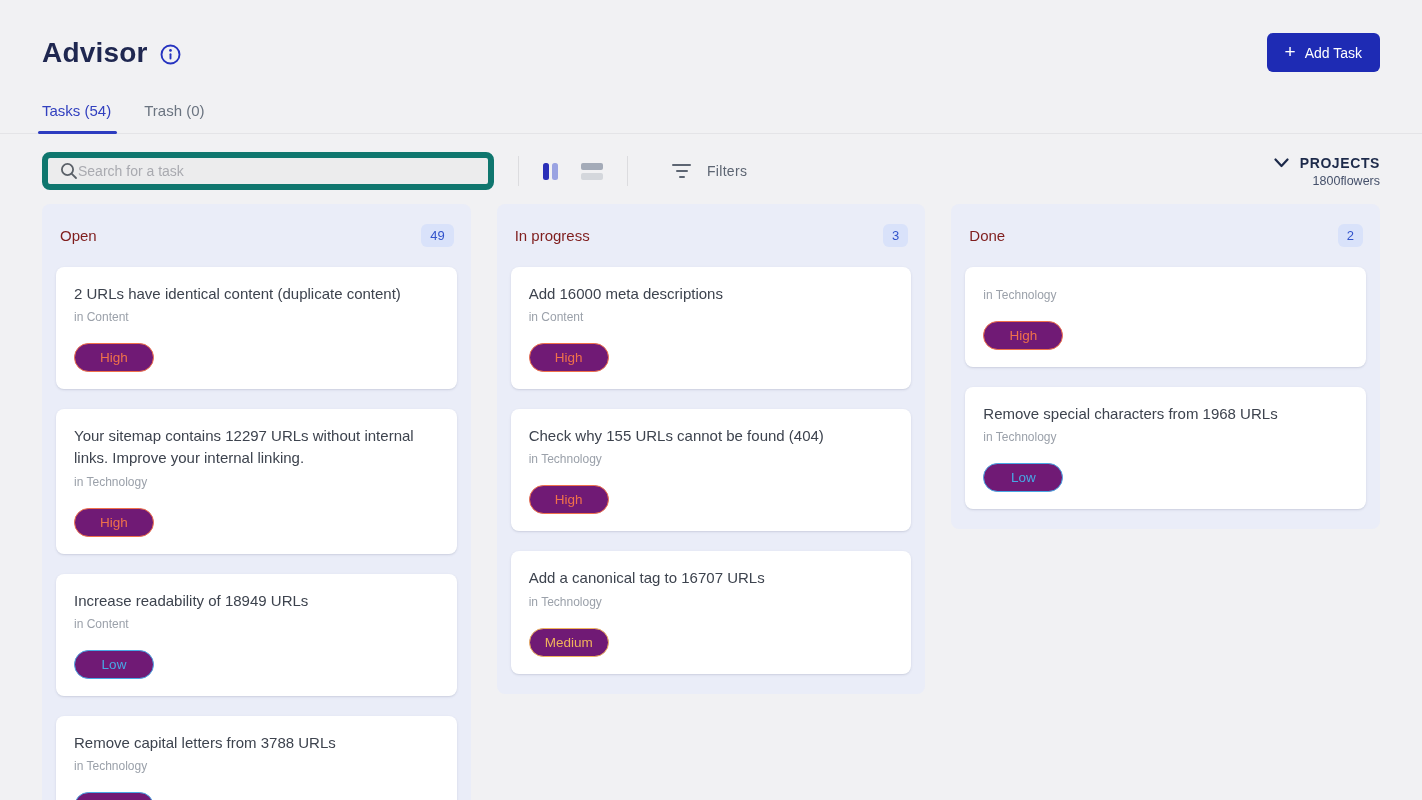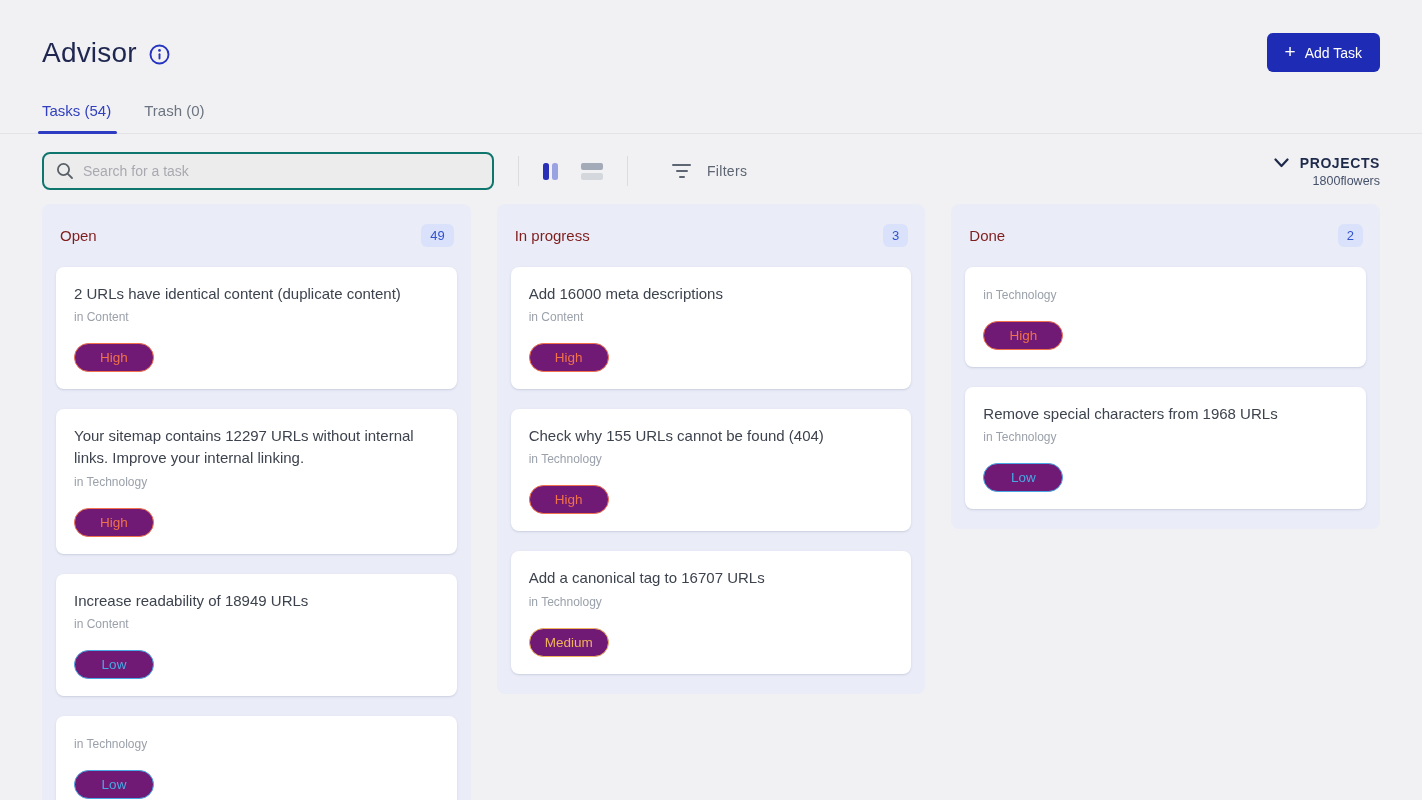--- a/index.html
+++ b/index.html
@@ -9,21 +9,21 @@
     font-family:"Liberation Sans", sans-serif;
     color:#3d434e;
   }
   
   .header {
     display:flex; align-items:center; justify-content:space-between;
     padding:33px 42px 0 42px;
   }
   .title-wrap { display:flex; align-items:center; gap:12px; }
   .page-title {
-    font-size:28px; font-weight:400; color:#1f2750; letter-spacing:0.2px;
+    font-size:28px; font-weight:700; color:#1f2750; letter-spacing:0.2px;
   }
   .info-icon { display:inline-flex; cursor:pointer; margin-top:3px; }
   .add-task-btn {
     background:#1e2bb4; color:#ffffff; border:none; border-radius:6px;
     height:39px; padding:0 18px; font-size:14px; font-weight:500;
     display:flex; align-items:center; gap:9px; cursor:pointer;
     font-family:"Liberation Sans", sans-serif;
   }
   .add-task-btn .plus { font-size:19px; font-weight:400; line-height:1; margin-top:-2px; }
   
@@ -39,22 +39,22 @@
   .tab.active::after {
     content:""; position:absolute; left:-4px; right:-6px; bottom:-1px;
     height:3px; background:#2d3cc0; border-radius:2px;
   }
   
   .toolbar {
     display:flex; align-items:center; padding:0 42px; margin-top:17px; height:40px;
   }
   .search-box {
     width:452px; height:38px; background:#ececed;
-    border:2px solid #0f766e; border-radius:8px;
-    display:flex; align-items:center; padding:0 12px; gap:9px;
+    border:6px solid #0f766e; border-radius:8px;
+    display:flex; align-items:center; padding:0 12px; 
   }
   .search-box input {
     border:none; outline:none; background:transparent; flex:1;
     font-size:14px; color:#4a515c; font-family:"Liberation Sans", sans-serif;
   }
   .search-box input::placeholder { color:#a9aab0; }
   .v-divider { width:1px; height:30px; background:#dcdcdf; margin:0 24px; }
   .view-toggles { display:flex; align-items:center; gap:23px; }
   .icon-btn { display:inline-flex; cursor:pointer; align-items:center; }
   .kanban-icon { display:flex; gap:3px; }
@@ -206,20 +206,21 @@
       <div class="card-title">Your sitemap contains 12297 URLs without internal links. Improve your internal linking.</div>
       <div class="card-category">in Technology</div>
       <span class="badge high">High</span>
     </div>
     <div class="card">
       <div class="card-title">Increase readability of 18949 URLs</div>
       <div class="card-category">in Content</div>
       <span class="badge low">Low</span>
     </div>
     <div class="card">
+      <div class="card-title">Remove capital letters from 3788 URLs</div>
       <div class="card-category">in Technology</div>
       <span class="badge low">Low</span>
     </div>
   </div>
 
   <div class="column">
     <div class="column-header">
       <span class="column-title">In progress</span>
       <span class="count-badge">3</span>
     </div>

